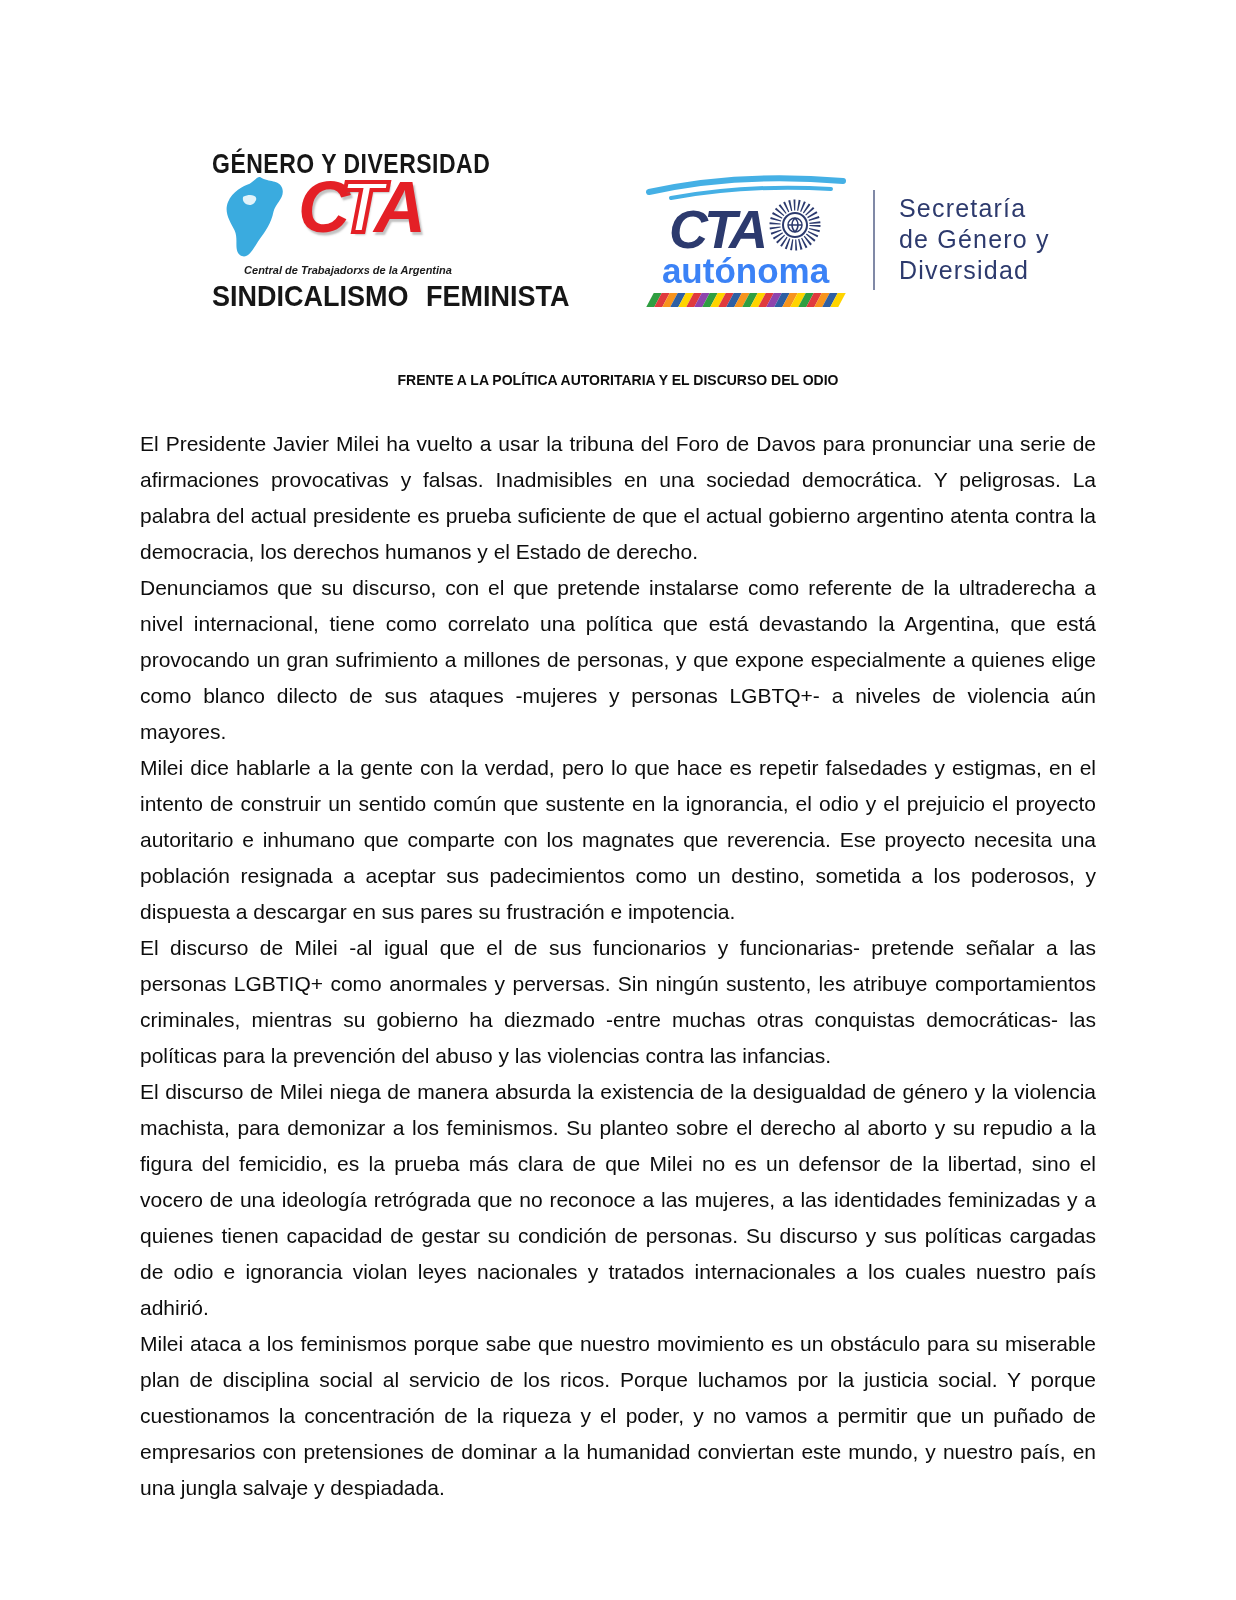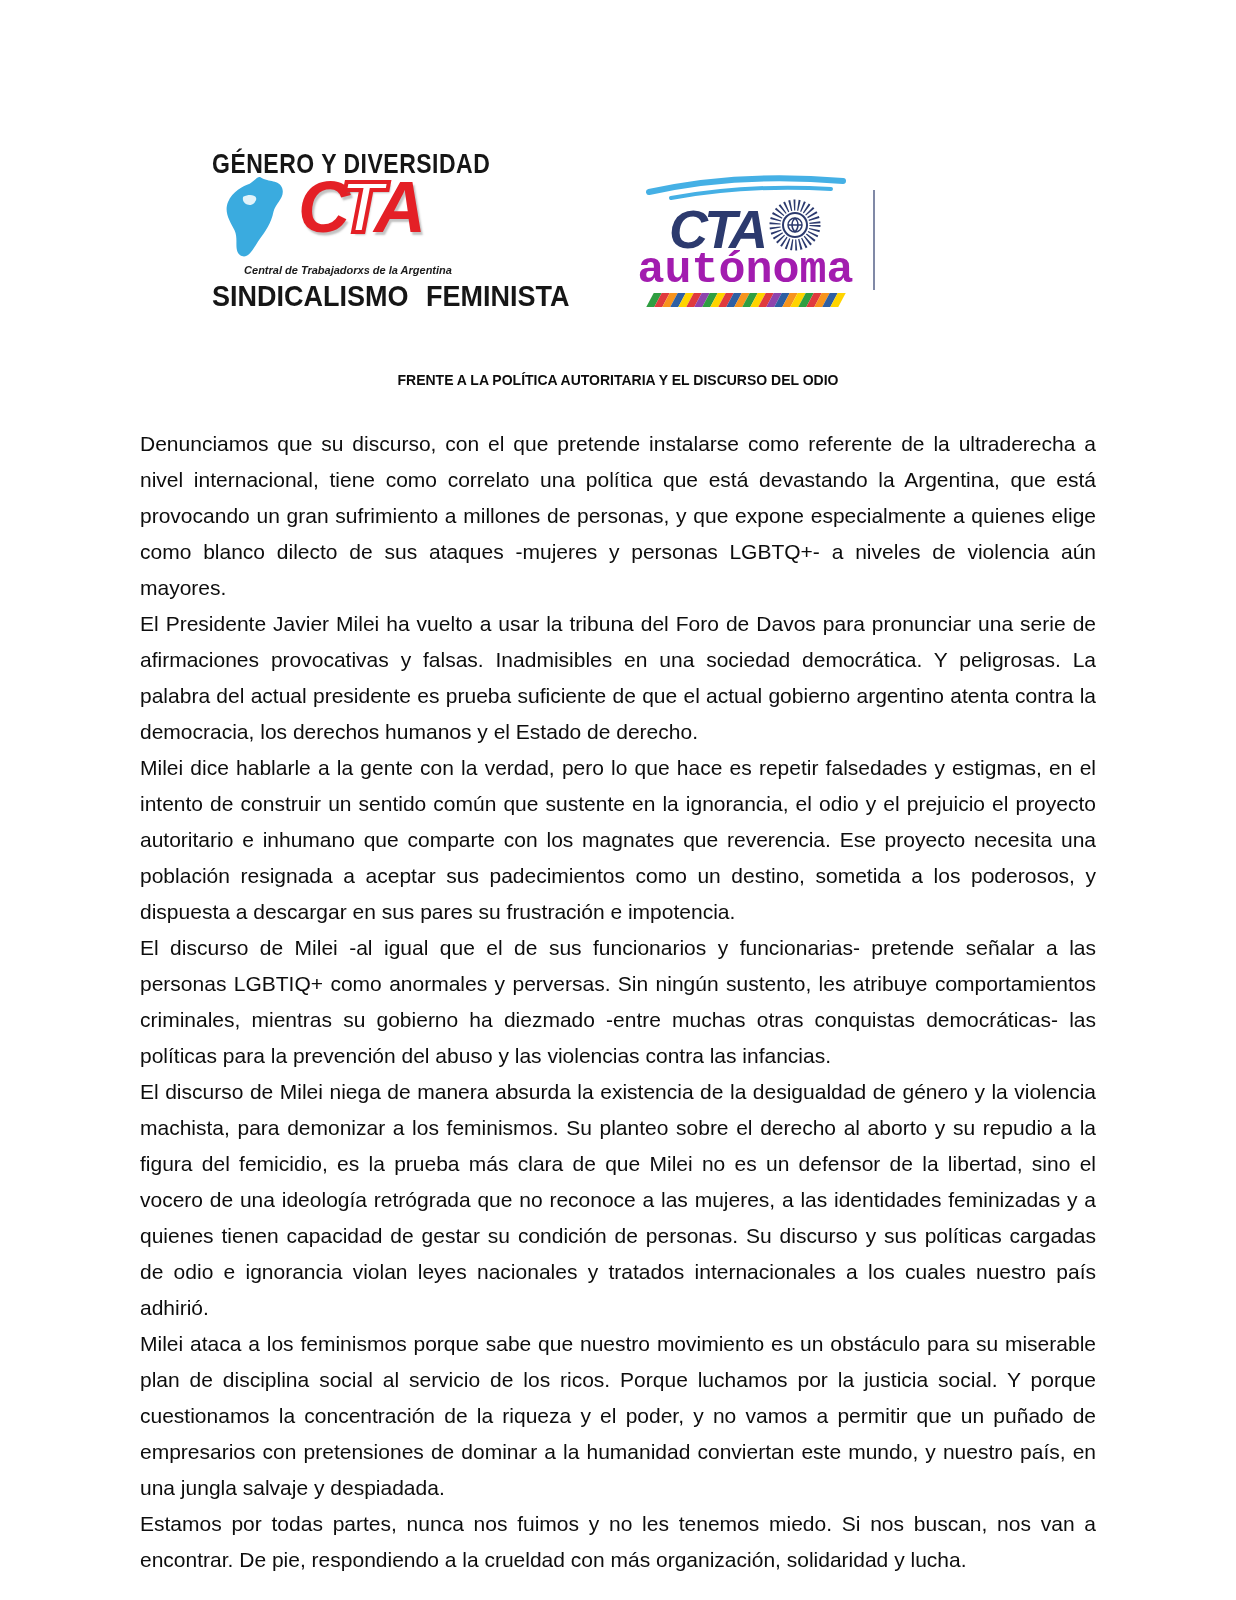--- a/index.html
+++ b/index.html
@@ -43,22 +43,22 @@
   }
   .logo-right .mark{width:215px;display:flex;flex-direction:column;align-items:center;}
   .swoosh{margin-bottom:-2px;}
   .cta2-row{display:flex;align-items:center;}
   .cta2-letters{
     font-style:italic;font-weight:900;font-size:54px;line-height:50px;
     letter-spacing:-4px;color:#2c3a6e;
   }
   .sun-icon{margin-left:4px;margin-top:-4px;}
   .autonoma{
-    font-weight:800;font-size:45px;line-height:34px;color:#a21caf;
-    letter-spacing:0;margin-top:-2px;font-family:Liberation Mono, monospace;
+    font-weight:800;font-size:35px;line-height:34px;color:#3b82f6;
+    letter-spacing:0;margin-top:-2px;
   }
   .band{
     margin-top:5px;display:flex;transform:skewX(-28deg);
   }
   .band span{width:8px;height:14px;display:inline-block;}
   .v-divider{
     width:2px;height:100px;background:#8089a6;margin:0 24px 0 20px;
   }
   .secretariat{
     font-size:25px;line-height:31px;color:#2d3a6d;letter-spacing:1.2px;
@@ -135,26 +135,30 @@
           <span style="background: rgb(247, 148, 29);"></span>
           <span style="background: rgb(255, 212, 0);"></span>
           <span style="background: rgb(47, 158, 65);"></span>
           <span style="background: rgb(224, 58, 62);"></span>
           <span style="background: rgb(247, 148, 29);"></span>
           <span style="background: rgb(46, 95, 163);"></span>
           <span style="background: rgb(255, 212, 0);"></span>
         </div>
     </div>
     <div class="v-divider"></div>
+    <div class="secretariat">
+      <div>Secretaría</div>
+      <div>de Género y</div>
+      <div>Diversidad</div>
+    </div>
   </div>
 </div>
 
 <h1 class="doc-title">FRENTE A LA POLÍTICA AUTORITARIA Y EL DISCURSO DEL ODIO</h1>
 
 <div class="content">
+  <p>El Presidente Javier Milei ha vuelto a usar la tribuna del Foro de Davos para pronunciar una serie de afirmaciones provocativas y falsas. Inadmisibles en una sociedad democrática. Y peligrosas. La palabra del actual presidente es prueba suficiente de que el actual gobierno argentino atenta contra la democracia, los derechos humanos y el Estado de derecho.</p>
   <p>Denunciamos que su discurso, con el que pretende instalarse como referente de la ultraderecha a nivel internacional, tiene como correlato una política que está devastando la Argentina, que está provocando un gran sufrimiento a millones de personas, y que expone especialmente a quienes elige como blanco dilecto de sus ataques -mujeres y personas LGBTQ+- a niveles de violencia aún mayores.</p>
-  <p>El Presidente Javier Milei ha vuelto a usar la tribuna del Foro de Davos para pronunciar una serie de afirmaciones provocativas y falsas. Inadmisibles en una sociedad democrática. Y peligrosas. La palabra del actual presidente es prueba suficiente de que el actual gobierno argentino atenta contra la democracia, los derechos humanos y el Estado de derecho.</p>
   <p>Milei dice hablarle a la gente con la verdad, pero lo que hace es repetir falsedades y estigmas, en el intento de construir un sentido común que sustente en la ignorancia, el odio y el prejuicio el proyecto autoritario e inhumano que comparte con los magnates que reverencia. Ese proyecto necesita una población resignada a aceptar sus padecimientos como un destino, sometida a los poderosos, y dispuesta a descargar en sus pares su frustración e impotencia.</p>
   <p>El discurso de Milei -al igual que el de sus funcionarios y funcionarias- pretende señalar a las personas LGBTIQ+ como anormales y perversas. Sin ningún sustento, les atribuye comportamientos criminales, mientras su gobierno ha diezmado -entre muchas otras conquistas democráticas- las políticas para la prevención del abuso y las violencias contra las infancias.</p>
   <p>El discurso de Milei niega de manera absurda la existencia de la desigualdad de género y la violencia machista, para demonizar a los feminismos. Su planteo sobre el derecho al aborto y su repudio a la figura del femicidio, es la prueba más clara de que Milei no es un defensor de la libertad, sino el vocero de una ideología retrógrada que no reconoce a las mujeres, a las identidades feminizadas y a quienes tienen capacidad de gestar su condición de personas. Su discurso y sus políticas cargadas de odio e ignorancia violan leyes nacionales y tratados internacionales a los cuales nuestro país adhirió.</p>
   <p>Milei ataca a los feminismos porque sabe que nuestro movimiento es un obstáculo para su miserable plan de disciplina social al servicio de los ricos. Porque luchamos por la justicia social. Y porque cuestionamos la concentración de la riqueza y el poder, y no vamos a permitir que un puñado de empresarios con pretensiones de dominar a la humanidad conviertan este mundo, y nuestro país, en una jungla salvaje y despiadada.</p>
-  <p>Estamos por todas partes, nunca nos fuimos y no les tenemos miedo. Si nos buscan, nos van a encontrar. De pie, respondiendo a la crueldad con más organización, solidaridad y lucha.</p>
 </div>
 
 </body></html>

